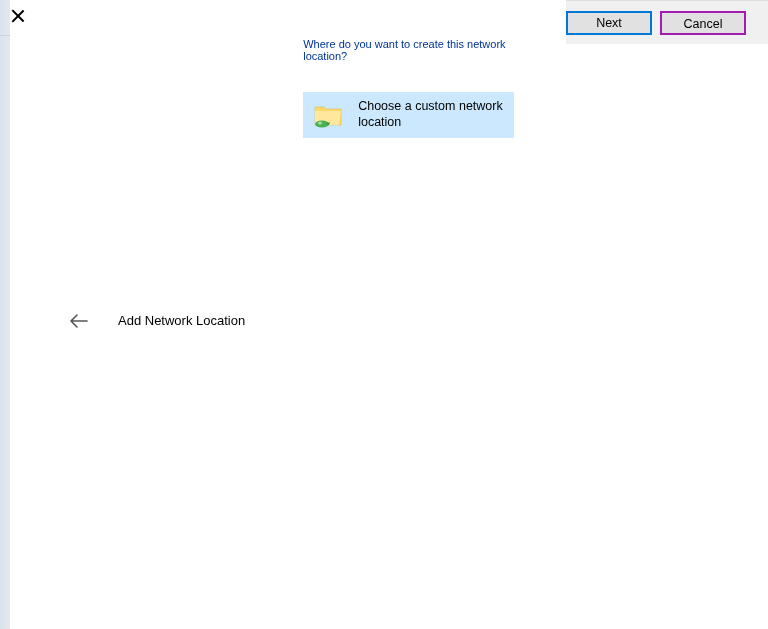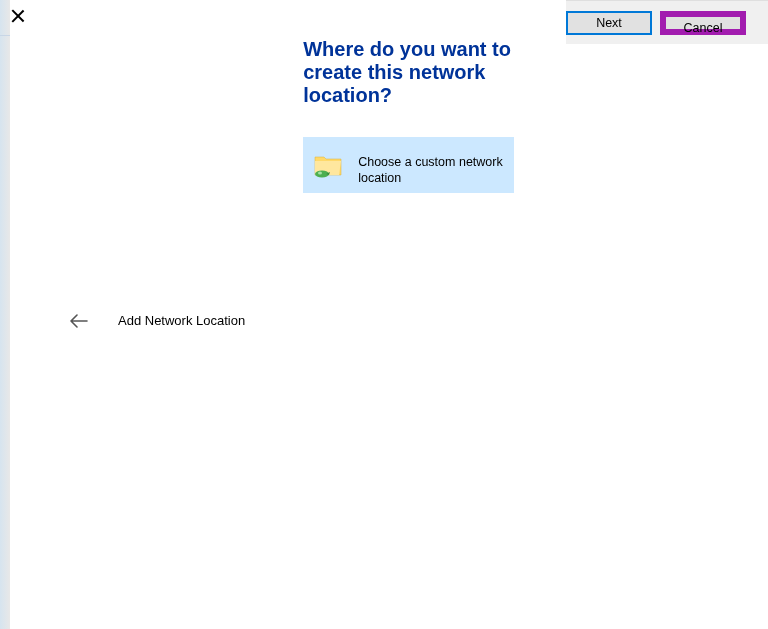--- a/index.html
+++ b/index.html
@@ -62,23 +62,23 @@
     .back-arrow svg { display: block; }
     .wizard-title {
       font-size: 13px;
       color: #000;
     }
     .content {
       flex: 1;
       padding: 38px 52px 0 58px;
     }
     .heading {
-      font-size: 20px;
+      font-size: 11px;
       color: #003399;
-      font-weight: 700;
+      font-weight: 400;
       margin-bottom: 30px;
     }
     .option-item {
       display: flex;
       align-items: center;
       gap: 14px;
       padding: 6px 8px 6px 8px;
       background: #cce8ff;
       cursor: pointer;
       border: 1px solid #cce8ff;
@@ -89,42 +89,41 @@
       flex-shrink: 0;
     }
     .option-text {
       display: flex;
       flex-direction: column;
       line-height: 1.25;
     }
     .option-title {
       font-size: 12.5px;
       color: #000;
-      margin-top: 11px;
     }
     .option-subtitle {
       font-size: 12.5px;
       color: #6d6d6d;
     }
     .footer {
       height: 44px;
       background: #f0f0f0;
       border-top: 1px solid #dfdfdf;
       display: flex;
       justify-content: flex-end;
       align-items: center;
       padding-right: 22px;
       gap: 8px;
     }
     .btn {
       min-width: 86px;
       height: 24px;
       font-size: 12.5px;
       background: #e1e1e1;
-      border: 6px solid #a21caf;
+      border: 2px solid #a21caf;
       cursor: pointer;
       text-align: center;
       line-height: 22px;
       padding: 0 12px;
     }
     .btn.primary {
       border: 2px solid #0078d7;
       line-height: 20px;
     }
     .left-edge {

